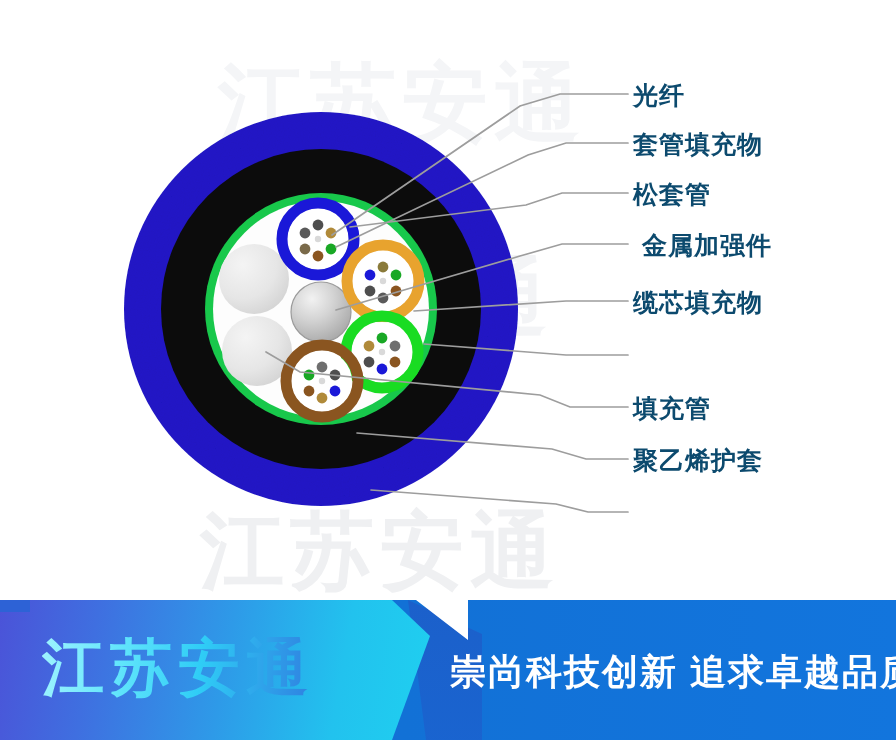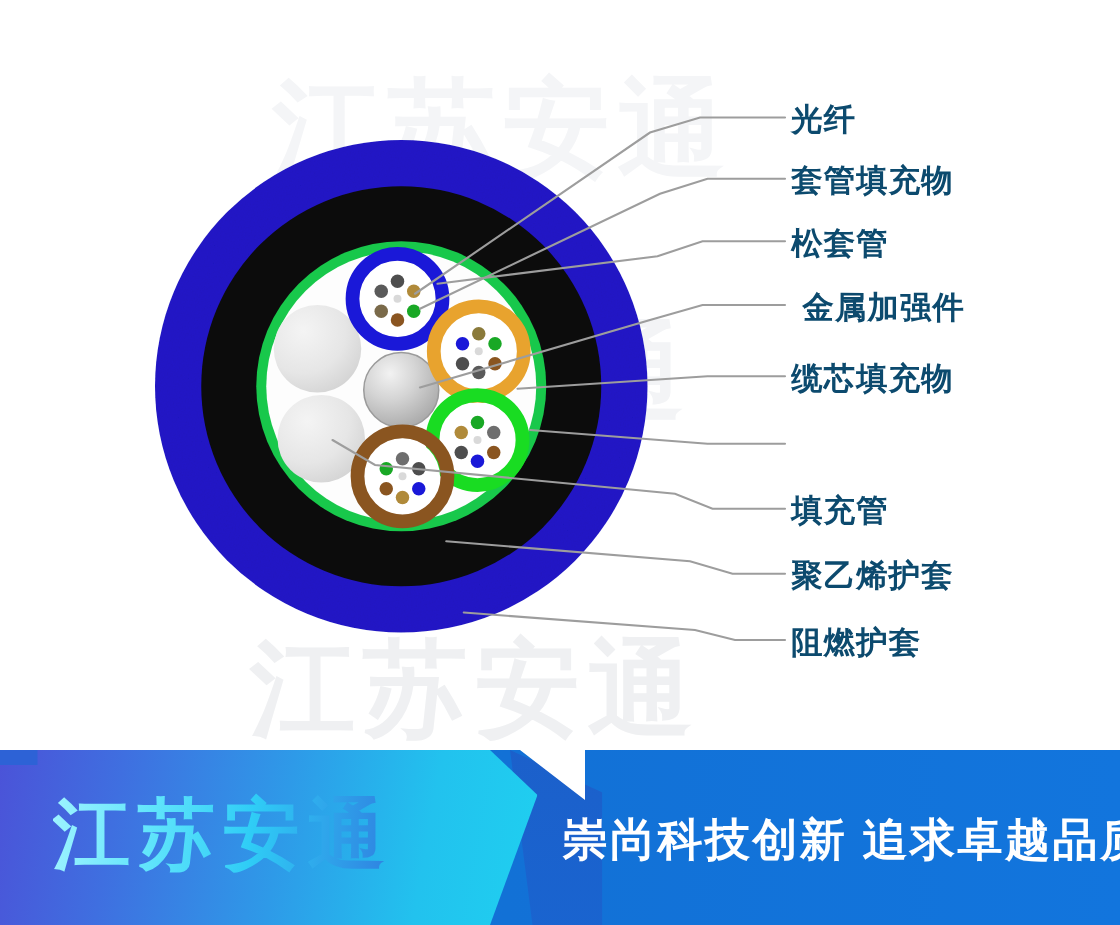--- a/index.html
+++ b/index.html
@@ -200,21 +200,20 @@
       </g>
     </svg>
 
     <div class="leader-label" style="left:633px;top:79px;">光纤</div>
     <div class="leader-label" style="left:633px;top:128px;">套管填充物</div>
     <div class="leader-label" style="left:633px;top:178px;">松套管</div>
     <div class="leader-label" style="left:609px;top:229px;margin-left:33px;">金属加强件</div>
     <div class="leader-label" style="left:633px;top:286px;">缆芯填充物</div>
     <div class="leader-label" style="left:633px;top:392px;">填充管</div>
     <div class="leader-label" style="left:633px;top:444px;">聚乙烯护套</div>
-    <div class="leader-label" style="left:633px;top:497px;">阻燃护套</div>
 
   </div>
 
   <div id="banner">
     <div id="banner-bg"></div>
     <div id="banner-wedge"></div>
     <div id="banner-left"></div>
     <div id="banner-notch"></div>
     <div id="banner-topstub"></div>
     <div id="banner-logo">江苏安通</div>

